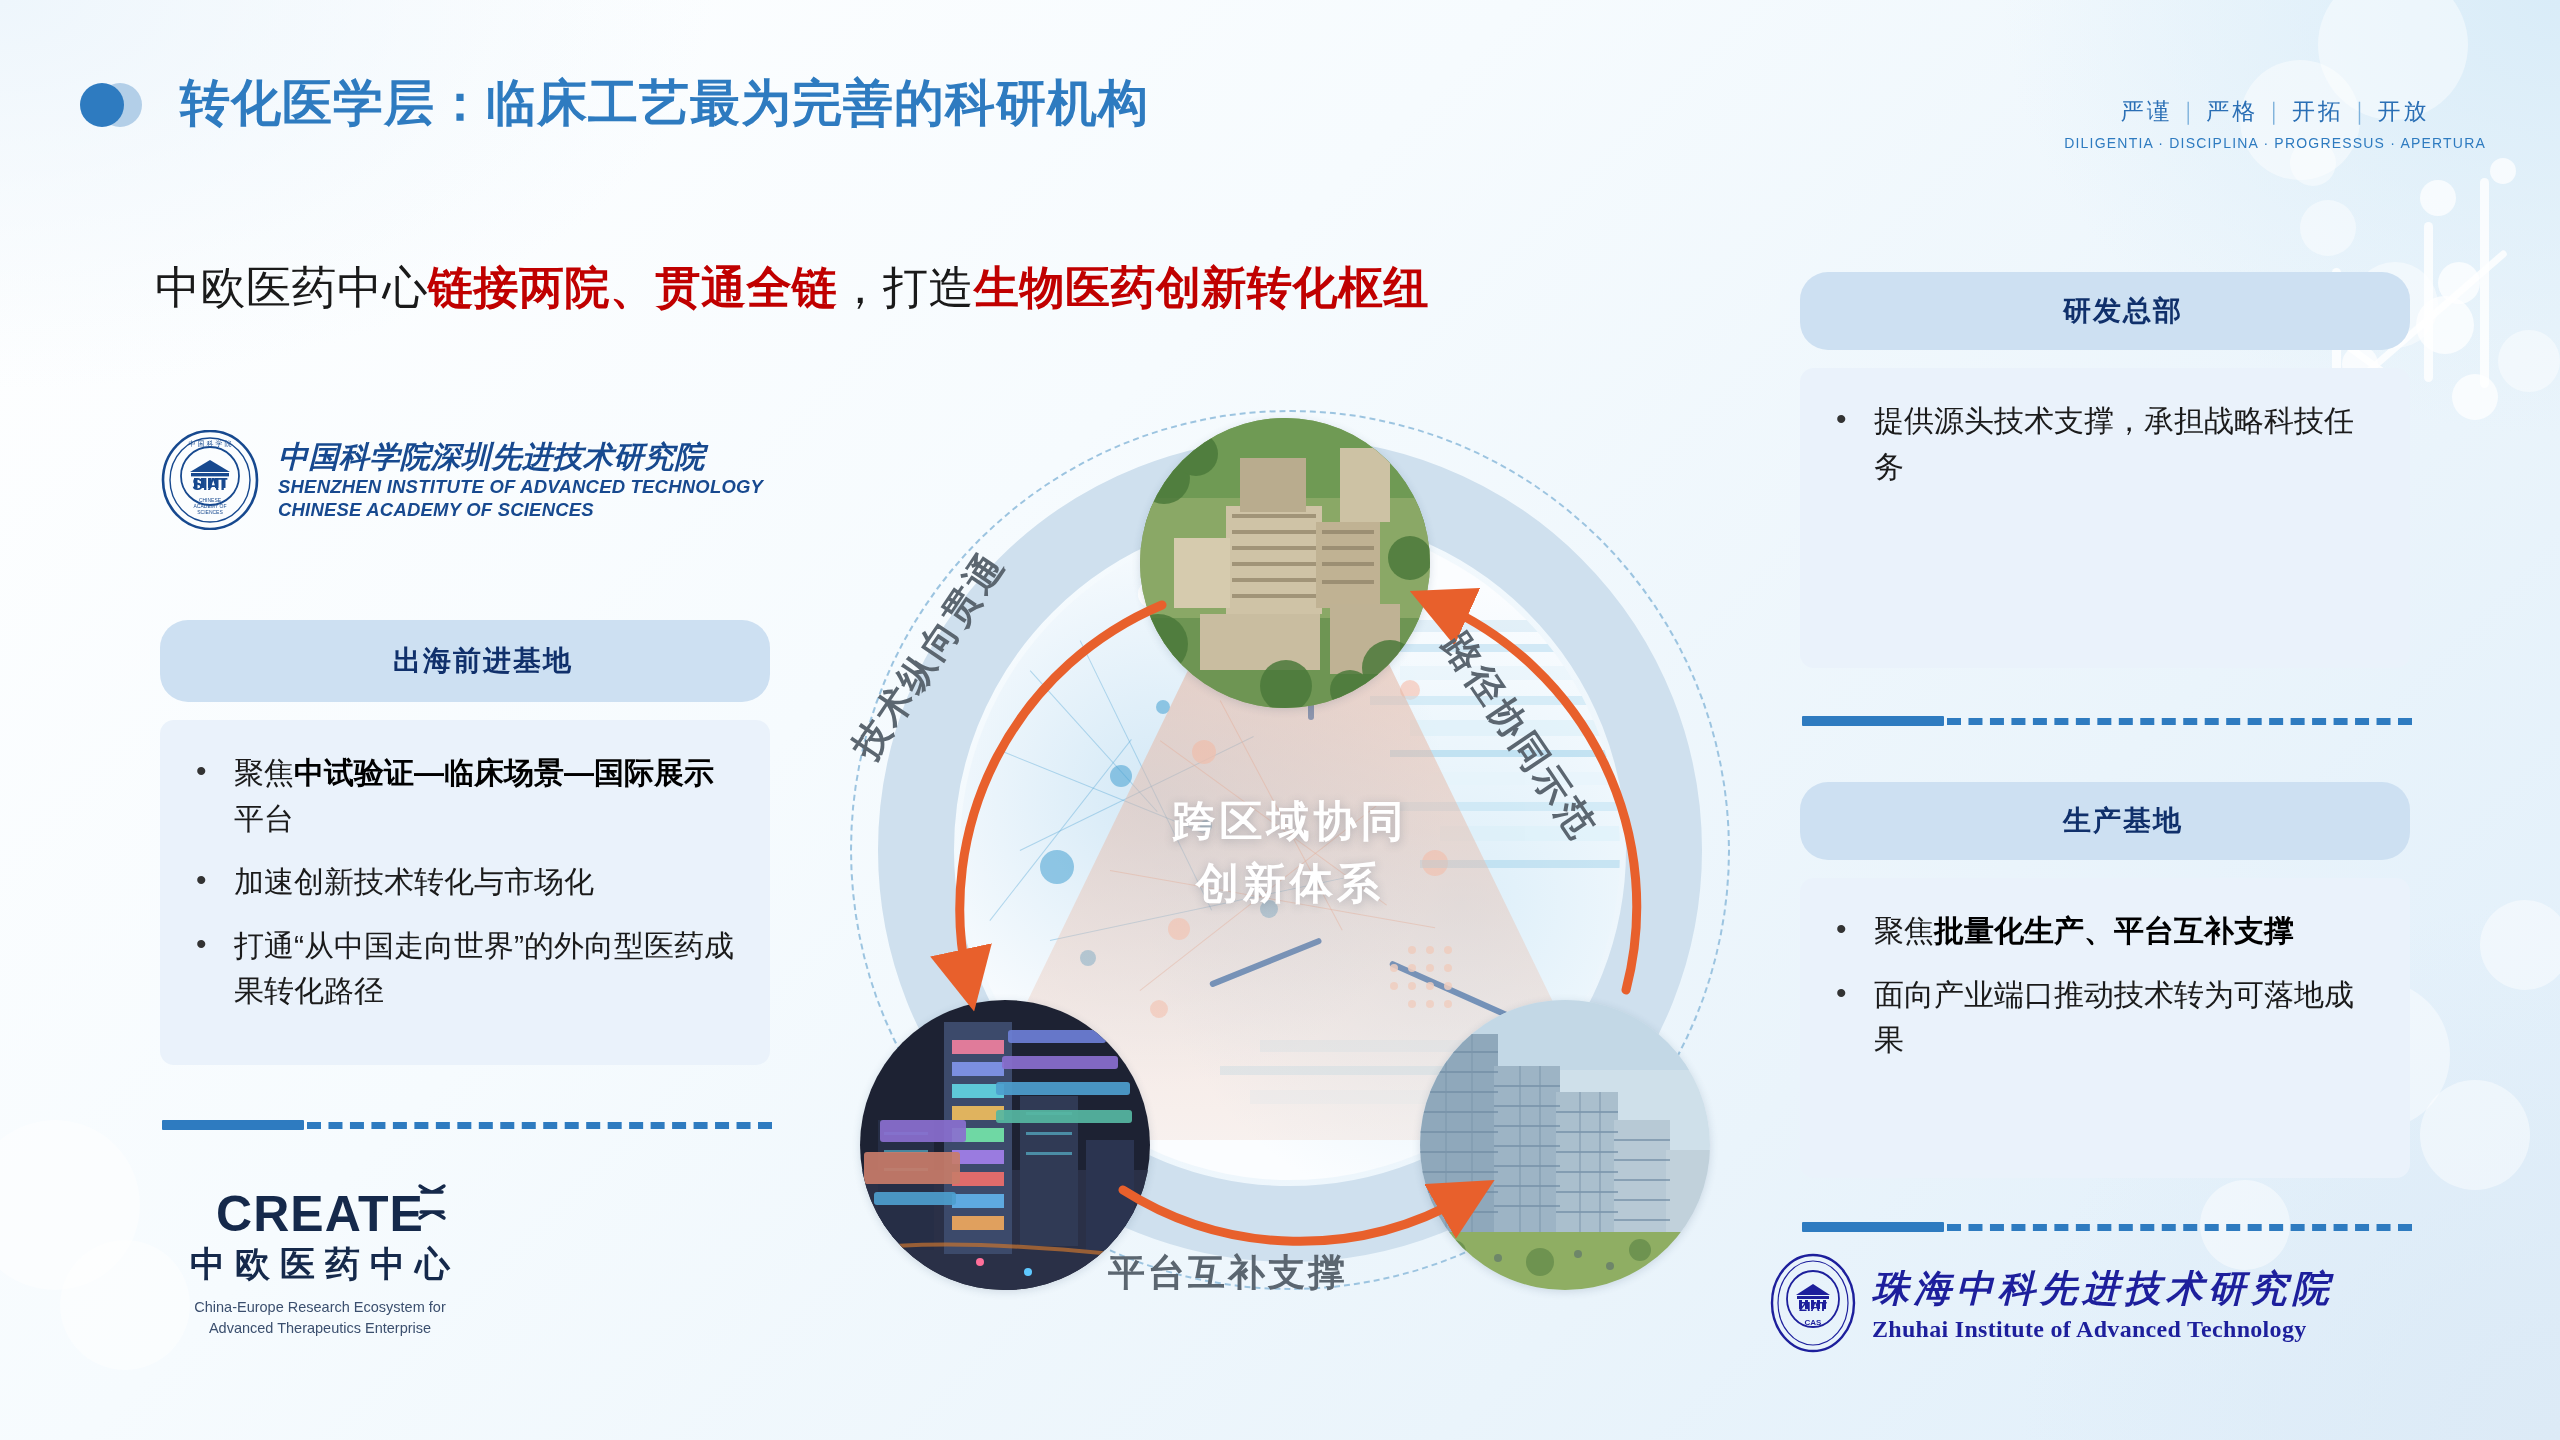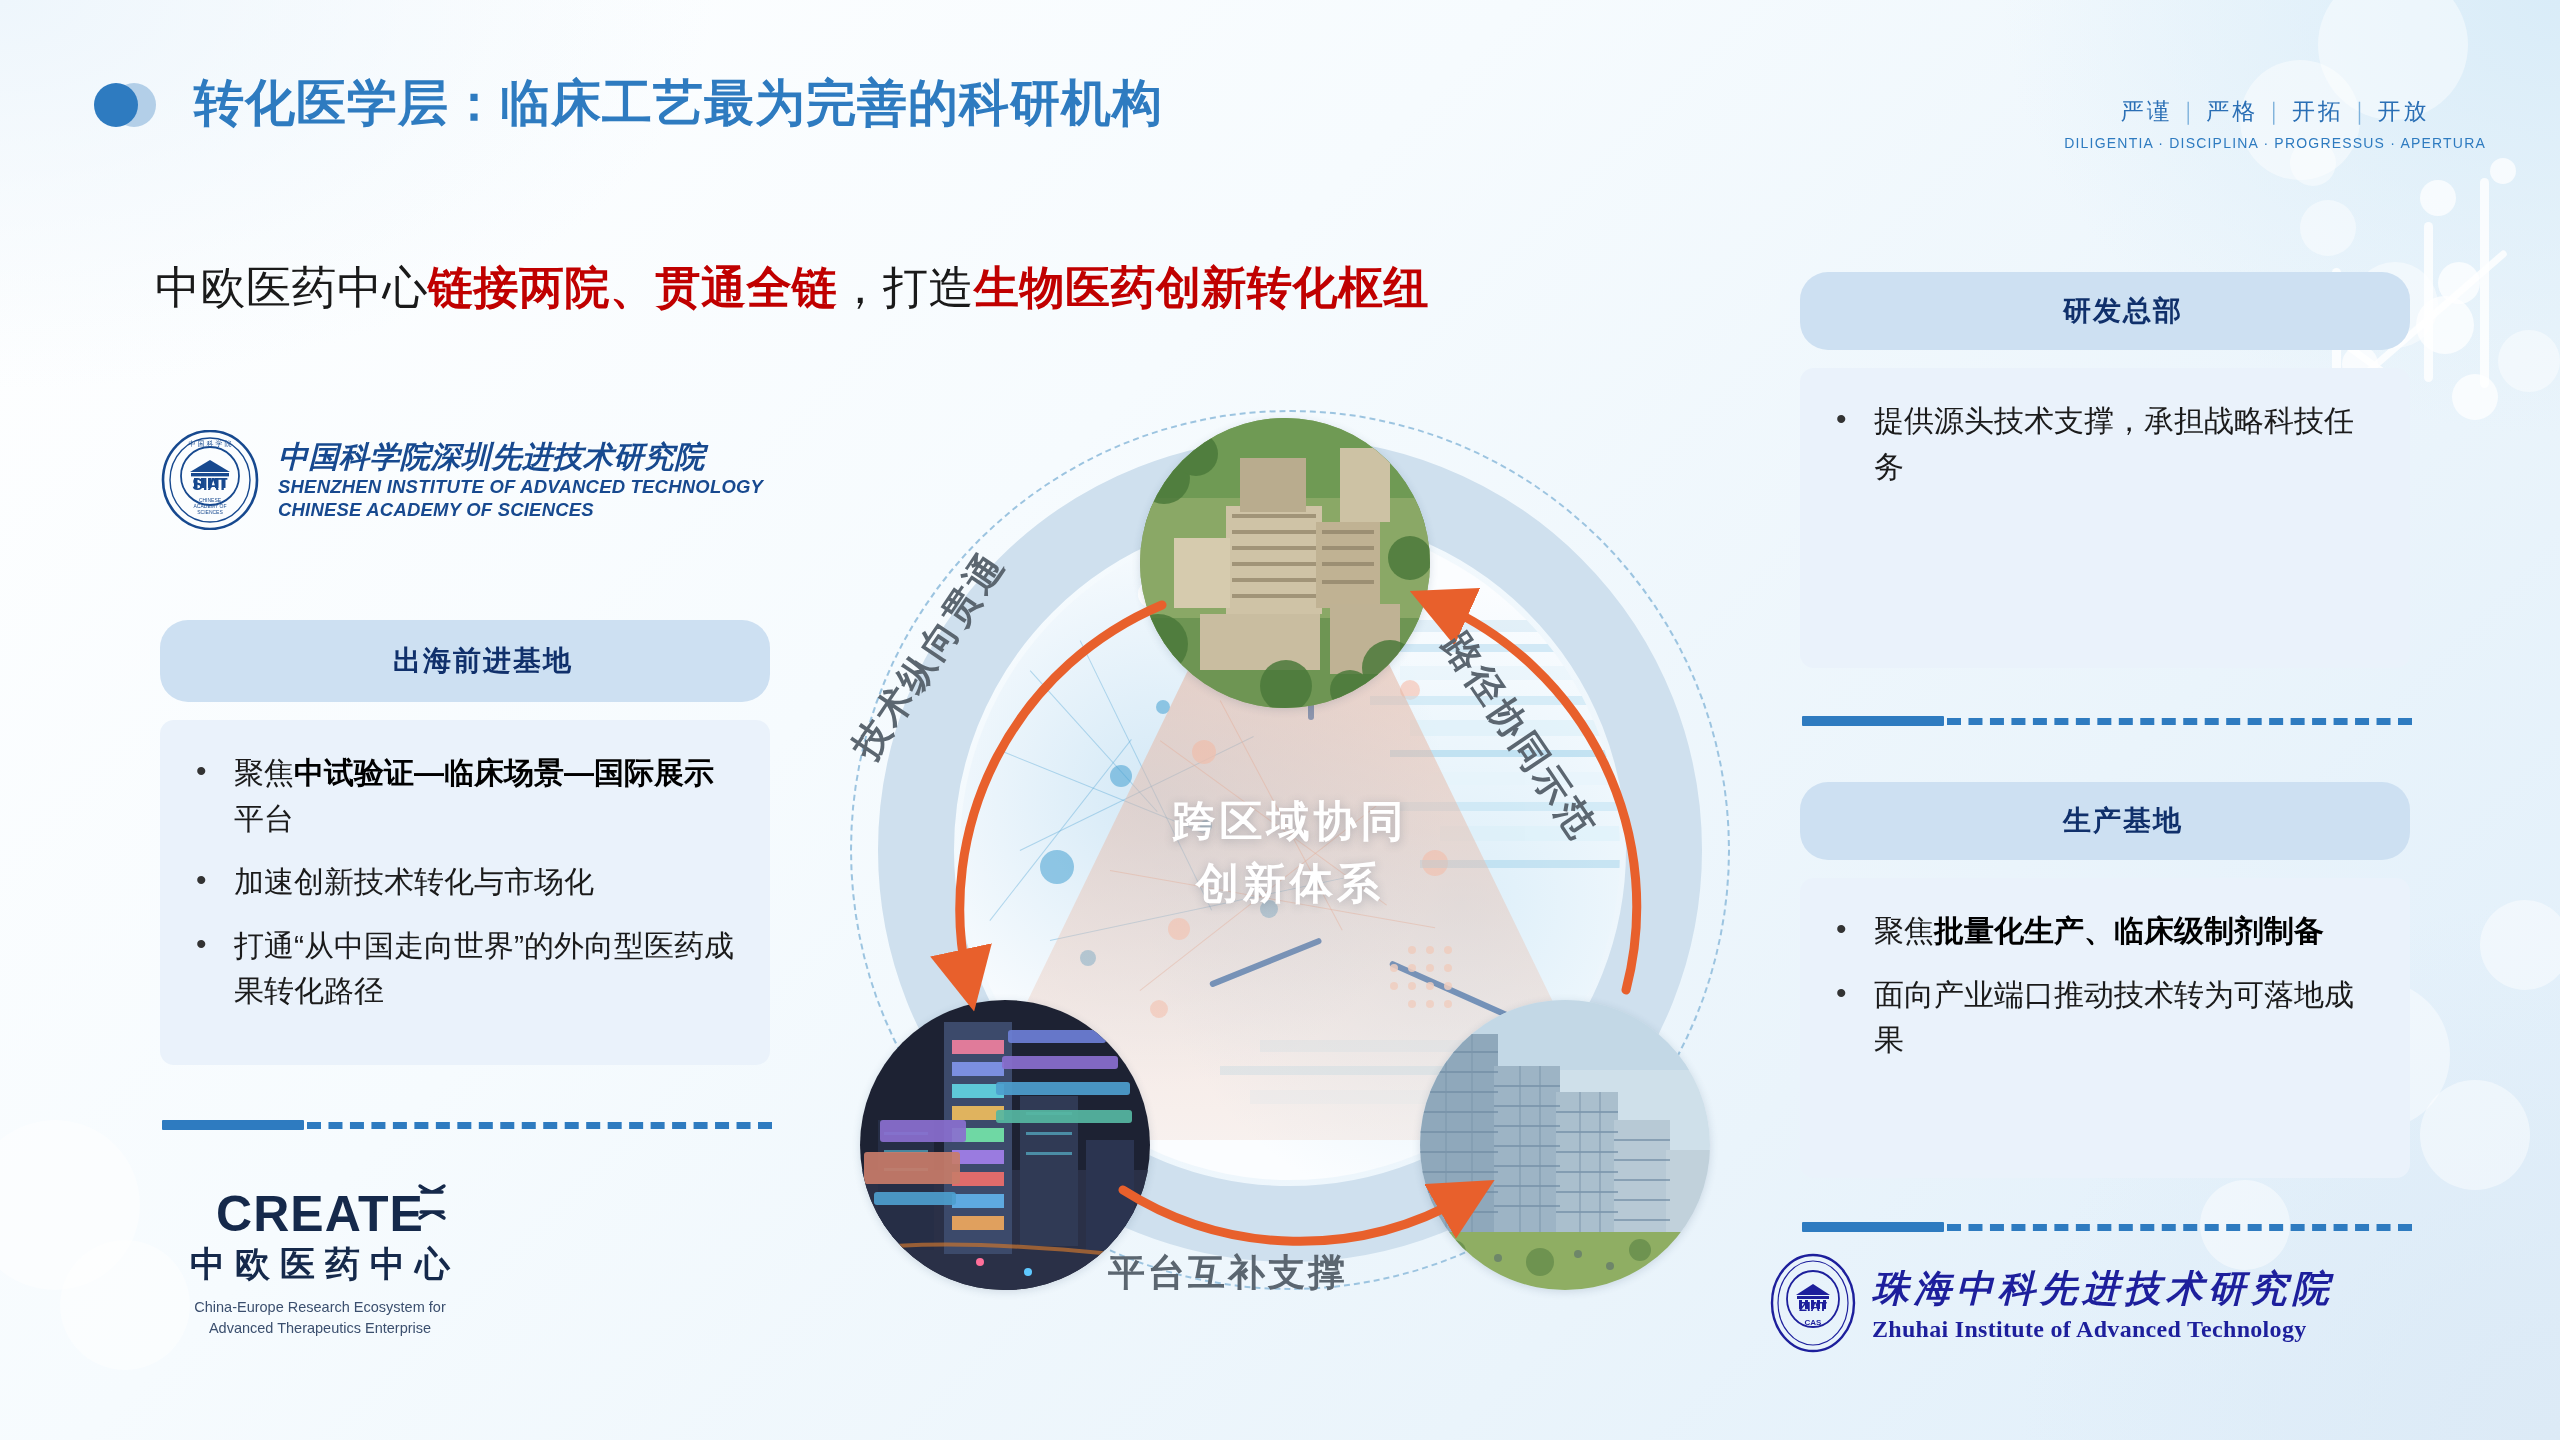--- a/index.html
+++ b/index.html
@@ -21,21 +21,21 @@
 
   
   .bg-deco { position: absolute; inset: 0; pointer-events: none; }
   .bubble { position: absolute; border-radius: 50%; background: rgba(255,255,255,.72); }
   .bubble.soft { background: rgba(255,255,255,.45); }
   .bar-white { position: absolute; background: rgba(255,255,255,.8); border-radius: 6px; }
   .lineW { position: absolute; background: rgba(255,255,255,.8); transform-origin: 0 0; height: 7px; border-radius: 4px;}
 
   
   .title-row {
-    position: absolute; left: 92px; top: 70px;
+    position: absolute; left: 78px; top: 70px;
     display: flex; align-items: center; gap: 28px;
   }
   .title-bullet { position: relative; width: 74px; height: 46px; flex: 0 0 auto; }
   .title-bullet .c1 { position: absolute; left: 20px; top: 2px; width: 44px; height: 44px; border-radius: 50%; background: #b3cfe8; }
   .title-bullet .c2 { position: absolute; left: 2px;  top: 2px; width: 44px; height: 44px; border-radius: 50%; background: #2e7bc0; }
   .slide-title {
     font-size: 50px; font-weight: 700; color: #2E7BC0; letter-spacing: 1px;
     white-space: nowrap;
   }
 
@@ -274,21 +274,21 @@
 
   <div class="divider" style="left:1802px; top:716px; width:610px;">
     <div class="solid" style="width:142px;"></div>
       <div class="dashed"></div>
   </div>
 
   <div class="card" style="left:1800px; top:782px; width:610px;">
     <div class="card-head" style="height:78px;">生产基地</div>
     <div class="card-body" style="margin-top:18px; height:300px;">
       <ul class="bullets">
-        <li><span>聚焦</span><b>批量化生产、临床级制剂制备</b></li>
+        <li><span>聚焦</span><b>批量化生产、平台互补支撑</b></li>
         <li><span>面向产业端口推动技术转为可落地成果</span></li>
       </ul>
     </div>
   </div>
 
   <div class="divider" style="left:1802px; top:1222px; width:610px;">
     <div class="solid" style="width:142px;"></div>
       <div class="dashed"></div>
   </div>
 

